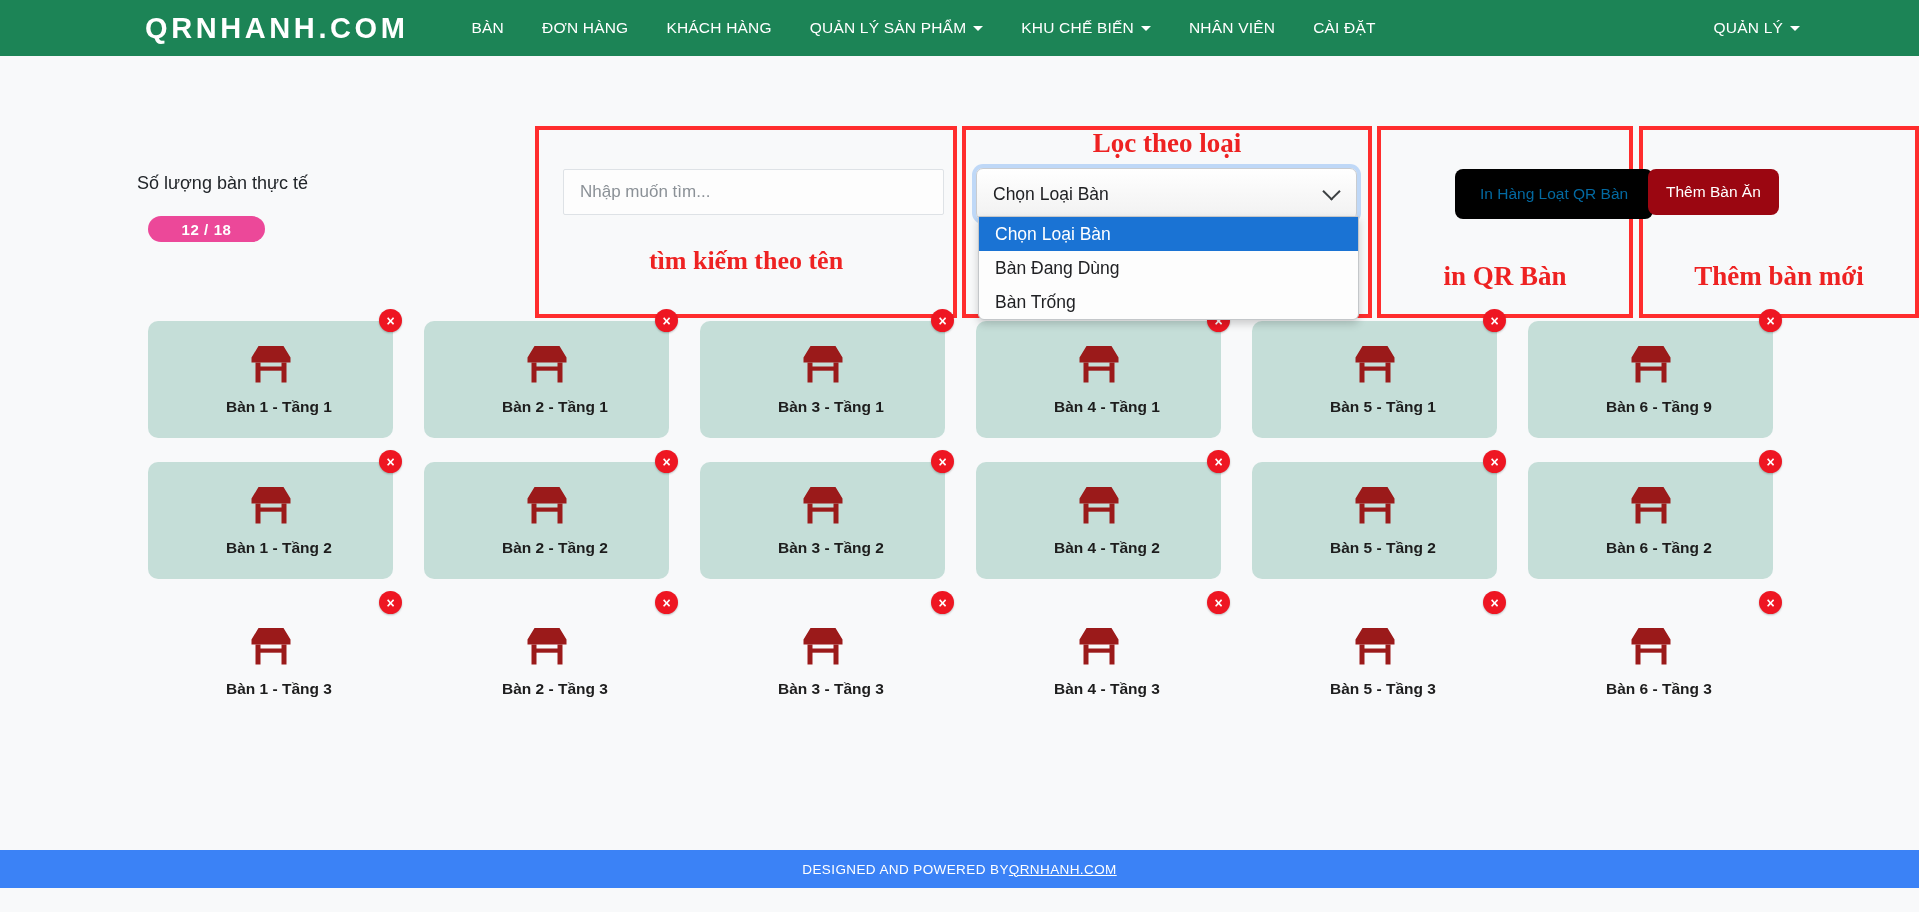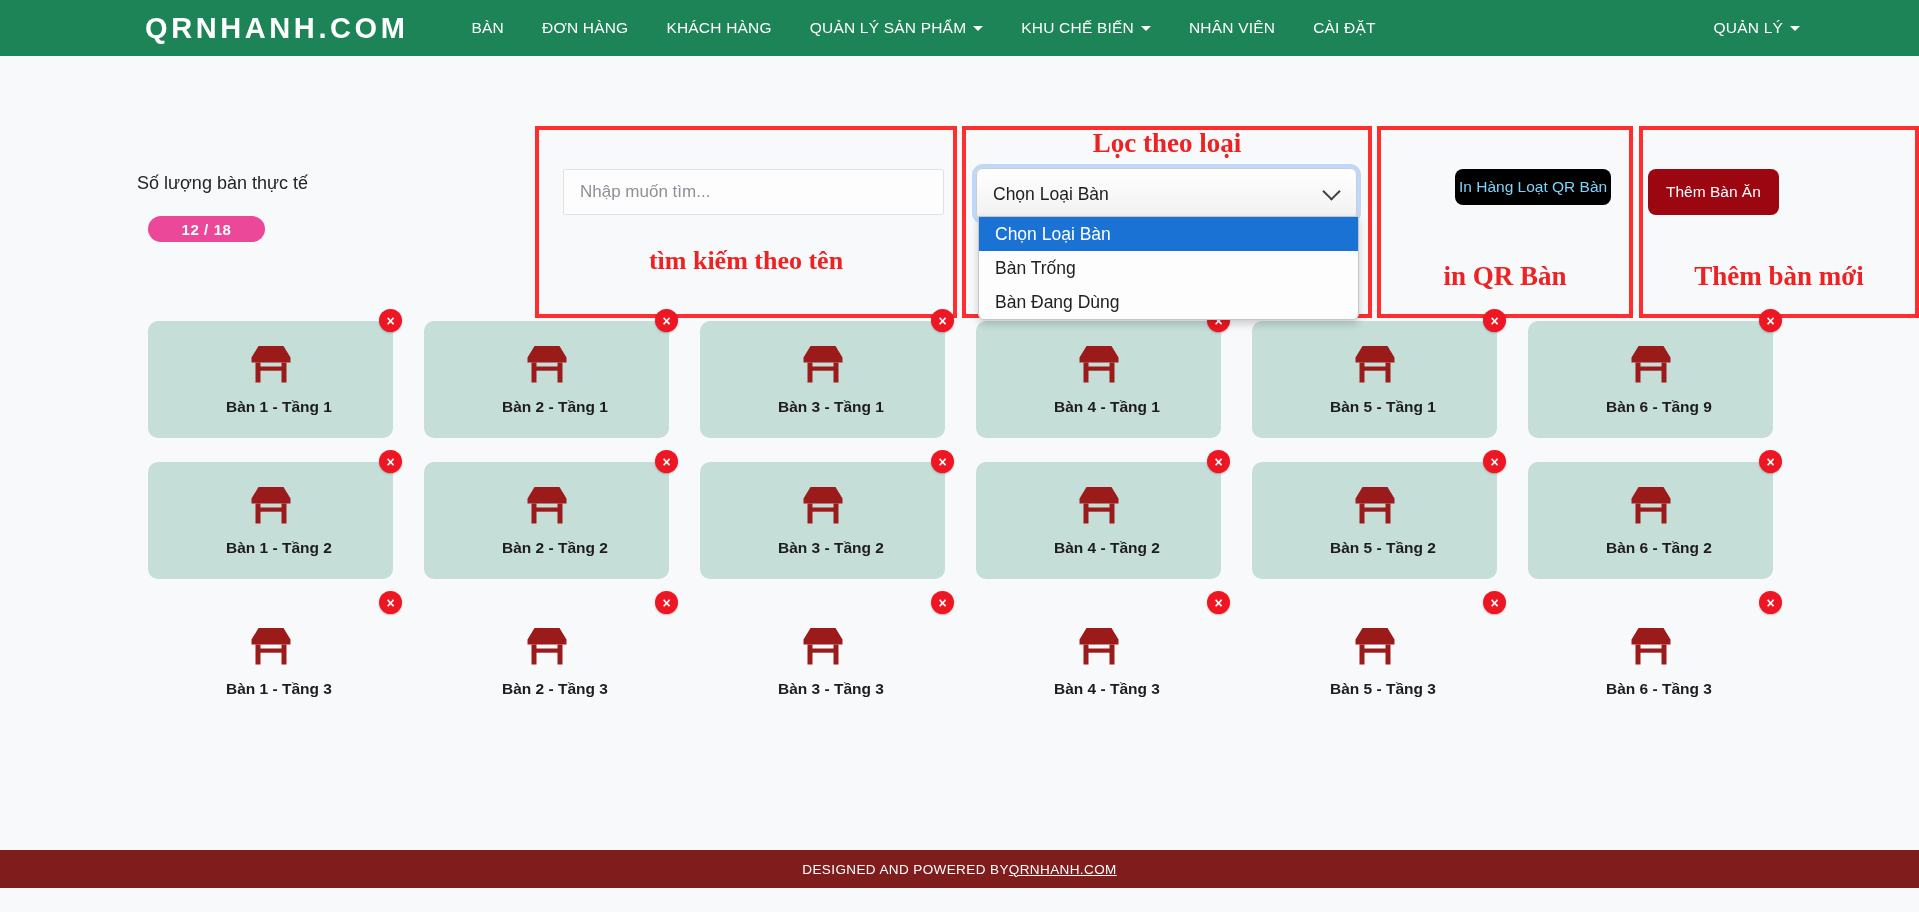--- a/index.html
+++ b/index.html
@@ -144,22 +144,22 @@
     padding: 0 16px;
     font-size: 17.5px;
     color: #202124;
     cursor: pointer;
   }
   .opt.sel { background: #1a73d4; color: #ffffff; }
 
   
   .btn-qr {
     position: absolute; left: 1455px; top: 113px;
-    height: 36px; padding: 0 4px;
-    background: #000000; color: #7dd3fc;
+    height: 50px; padding: 0 25px;
+    background: #000000; color: #0369a1;
     border: none; border-radius: 8px;
     font-size: 15.5px;
     font-family: "Liberation Sans", sans-serif;
     cursor: pointer;
     display: flex; align-items: center;
   }
   .btn-add {
     position: absolute; left: 1648px; top: 113px;
     height: 46px; padding: 0 18px;
     background: #9b0611; color: #ffffff;
@@ -201,21 +201,21 @@
     line-height: 1;
     box-shadow: 0 1px 2px rgba(0,0,0,0.25);
     cursor: pointer;
   }
   .tbl-icon { display: block; }
 
   
   .footer {
     position: absolute; left: 0; bottom: 0;
     width: 100%; height: 38px;
-    background: #7f1d1d;
+    background: #3b82f6;
     display: flex; align-items: center; justify-content: center;
     color: #ffffff; font-size: 13.5px; letter-spacing: 0.4px;
   }
   .footer a { color: #ffffff; text-decoration: underline; }
 </style>
 </head>
 <body>
 
 <div class="navbar">
   <div class="brand">QRNHANH.COM</div>
@@ -269,22 +269,22 @@
 
   <input class="search-input" type="text" placeholder="Nhập muốn tìm..." style="">
 
   <div class="select-wrap">
     <div class="select-box">
       <span>Chọn Loại Bàn</span>
       <span class="chev"></span>
     </div>
     <div class="select-menu" id="select-menu">
         <div class="opt sel">Chọn Loại Bàn</div>
+        <div class="opt">Bàn Đang Dùng</div>
         <div class="opt">Bàn Trống</div>
-        <div class="opt">Bàn Đang Dùng</div>
       </div>
   </div>
 
   <button class="btn-qr">In Hàng Loạt QR Bàn</button>
   <button class="btn-add">Thêm Bàn Ăn</button>
 
   <div class="grid" id="tables-grid">
       <div class="grid-row">
         <div class="tcard filled">
           <svg class="tbl-icon" width="52" height="45" viewBox="0 0 52 45">

